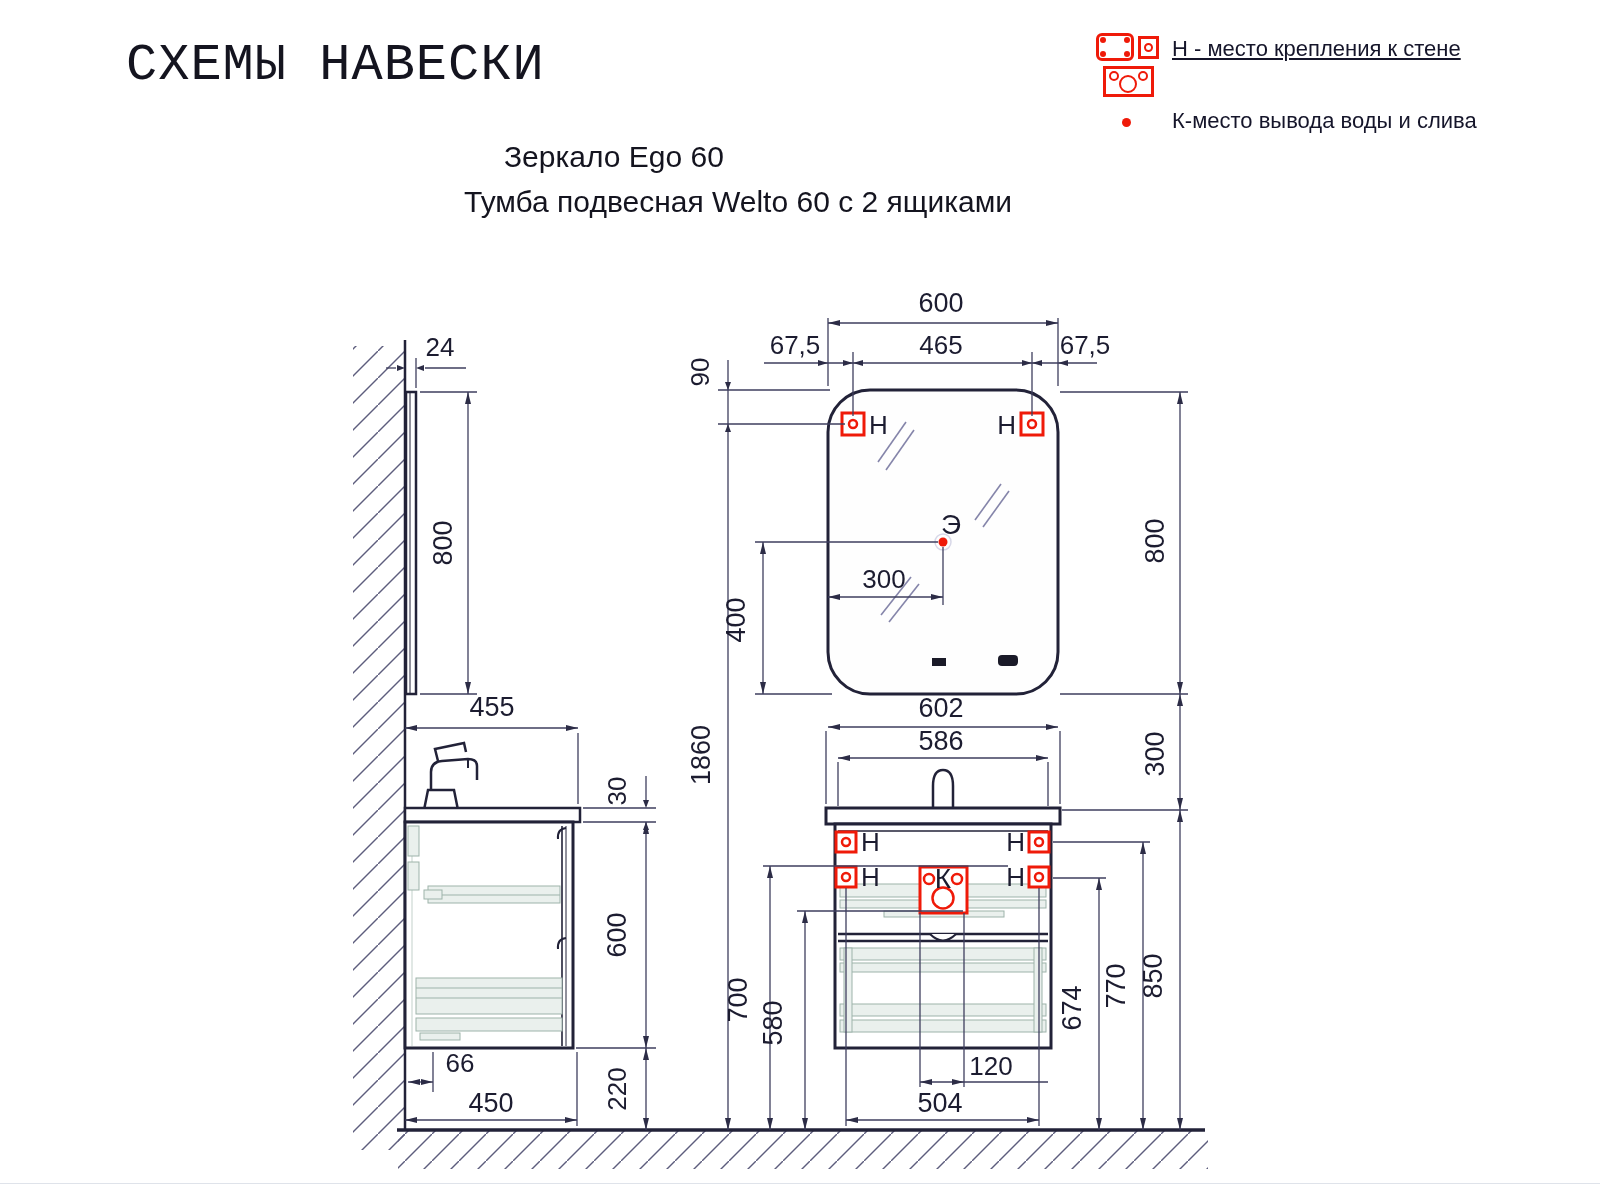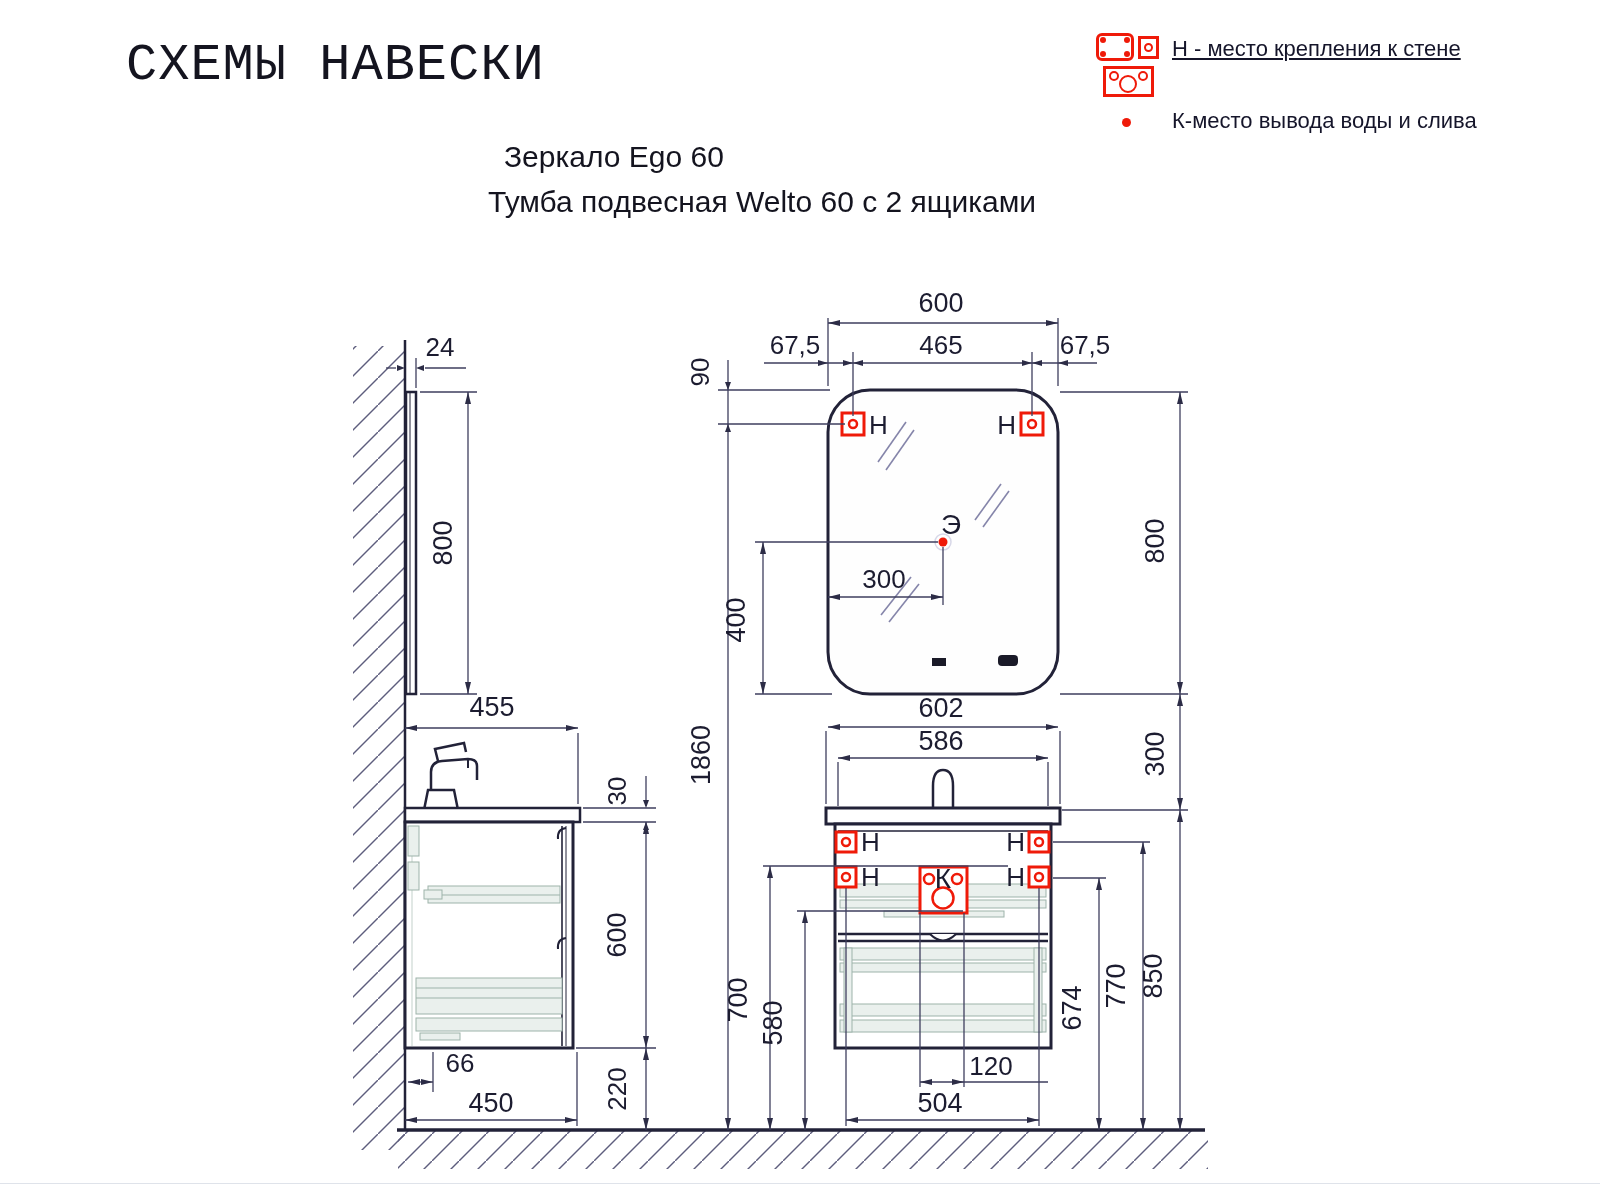--- a/index.html
+++ b/index.html
@@ -1,20 +1,20 @@
 <!DOCTYPE html>
 <html><head>
 <meta charset="utf-8">
 <style>
   html,body{margin:0;padding:0;background:#fff;}
   .page{position:relative;width:1600px;height:1192px;background:#ffffff;overflow:hidden;
         font-family:"Liberation Sans", sans-serif;}
   .title{position:absolute;left:126px;top:36px;font-size:52px;letter-spacing:1px;color:#14141f;white-space:nowrap;font-family:Liberation Mono, monospace;}
   .sub1{position:absolute;left:464px;top:140px;font-size:30px;color:#14141f;white-space:nowrap;margin-left:40px;}
-  .sub2{position:absolute;left:488px;top:185px;font-size:30px;color:#14141f;white-space:nowrap;}
+  .sub2{position:absolute;left:464px;top:185px;font-size:30px;color:#14141f;white-space:nowrap;}
   .legend{position:absolute;left:1080px;top:24px;width:510px;height:120px;}
   .lg-text{position:absolute;font-size:22px;color:#15152a;white-space:nowrap;left:92px;}
   .lt1{top:12px;text-decoration:underline;} .lt2{top:57px;margin-top:27px;} .lt3{top:86px;}
   .icA{position:absolute;left:16px;top:9px;width:32px;height:22px;border:3px solid #ef1a09;border-radius:6px;}
   .icA i{position:absolute;width:6px;height:6px;background:#ef1a09;border-radius:50%;}
   .icA .d1{left:1px;top:1px;} .icA .d2{right:1px;top:1px;} .icA .d3{left:1px;bottom:1px;} .icA .d4{right:1px;bottom:1px;}
   .icB{position:absolute;left:58px;top:12px;width:15px;height:17px;border:3px solid #ef1a09;}
   .icB i{position:absolute;left:3px;top:4px;width:5px;height:5px;border:2.5px solid #ef1a09;border-radius:50%;}
   .icK{position:absolute;left:23px;top:42px;width:45px;height:25px;border:3px solid #ef1a09;}
   .icK i{position:absolute;border:2.5px solid #ef1a09;border-radius:50%;}

